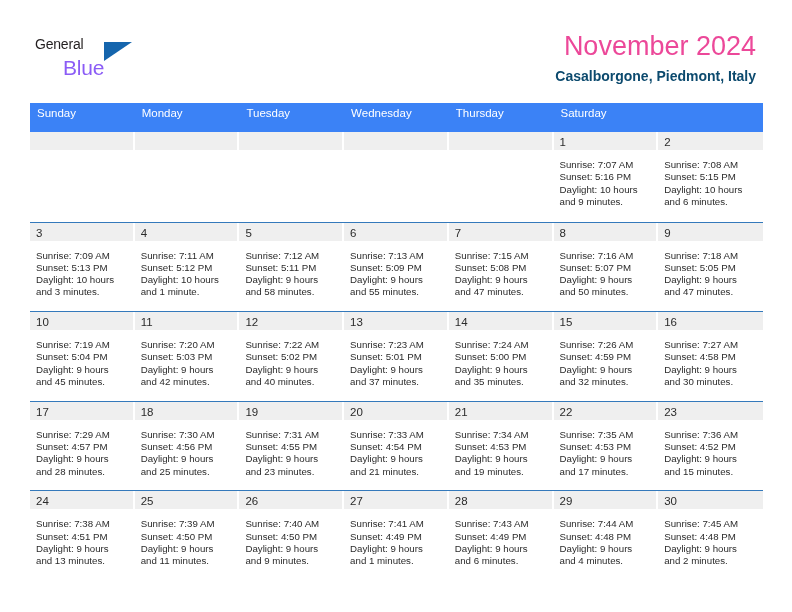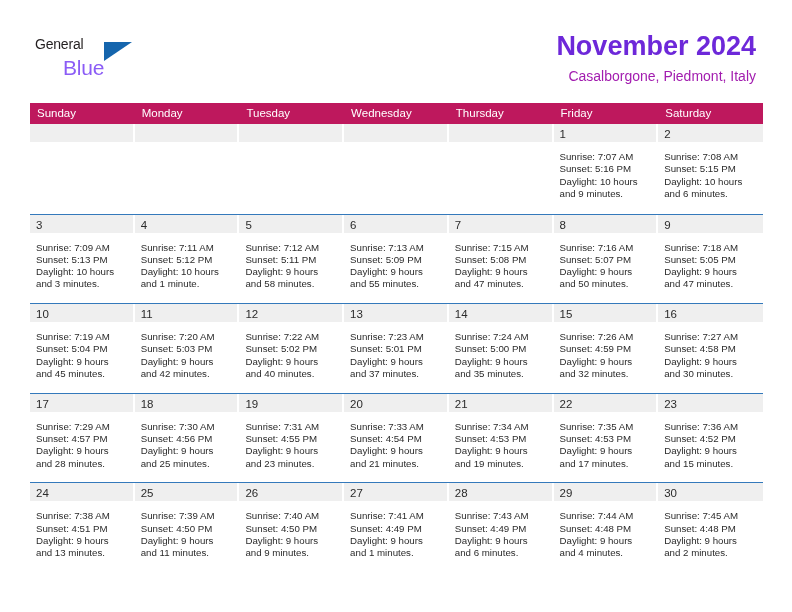--- a/index.html
+++ b/index.html
@@ -67,47 +67,47 @@
   }
 
   .title-block {
     position: absolute;
     right: 36px;
     top: 30px;
     text-align: right;
   }
   .cal-title {
     font-size: 27px;
-    font-weight: bold;
-    color: #6d28d9;
+    font-weight: normal;
+    color: #ec4899;
     line-height: 32px;
     white-space: nowrap;
   }
   .cal-subtitle {
     margin-top: 6px;
     font-size: 14px;
-    font-weight: normal;
-    color: #a21caf;
+    font-weight: bold;
+    color: #0c4a6e;
     line-height: 17px;
     white-space: nowrap;
   }
 
   
   .calendar {
     position: absolute;
     left: 30px;
     top: 103px;
     width: 733px;
   }
 
   .weekday-row {
     display: flex;
     width: 733px;
-    height: 21px;
-    background: #be185d;
+    height: 29px;
+    background: #3b82f6;
   }
   .weekday {
     flex: 0 0 104.71px;
     box-sizing: border-box;
     padding-left: 7px;
     color: #ffffff;
     font-size: 11.5px;
     line-height: 21px;
     white-space: nowrap;
     overflow: hidden;
@@ -180,21 +180,20 @@
   </div>
 
   <div class="calendar">
 
     <div class="weekday-row">
       <div class="weekday">Sunday</div>
       <div class="weekday">Monday</div>
       <div class="weekday">Tuesday</div>
       <div class="weekday">Wednesday</div>
       <div class="weekday">Thursday</div>
-      <div class="weekday">Friday</div>
       <div class="weekday">Saturday</div>
     </div>
 
     <div class="weeks" id="weeks-container">
         <div class="week-row">
           <div class="day-cell empty-cell">
             <div class="day-number-band"><span class="day-number"></span></div>
           </div>
           <div class="day-cell empty-cell">
             <div class="day-number-band"><span class="day-number"></span></div>

